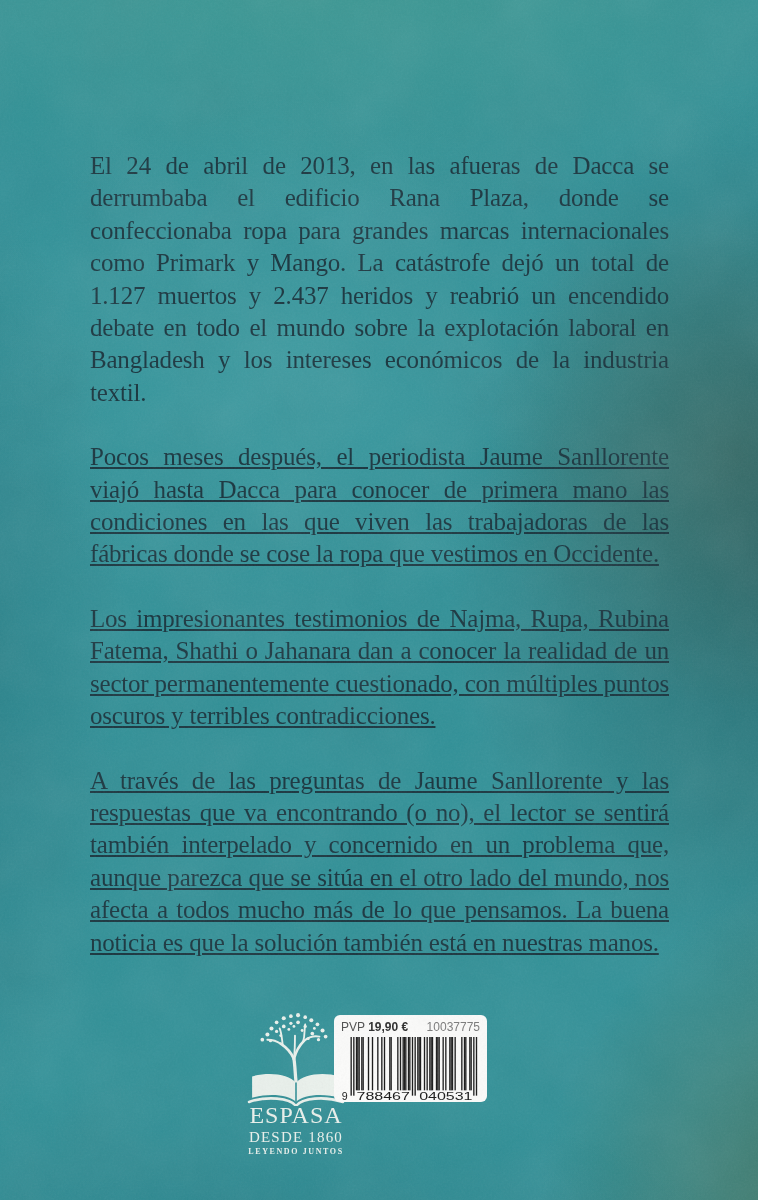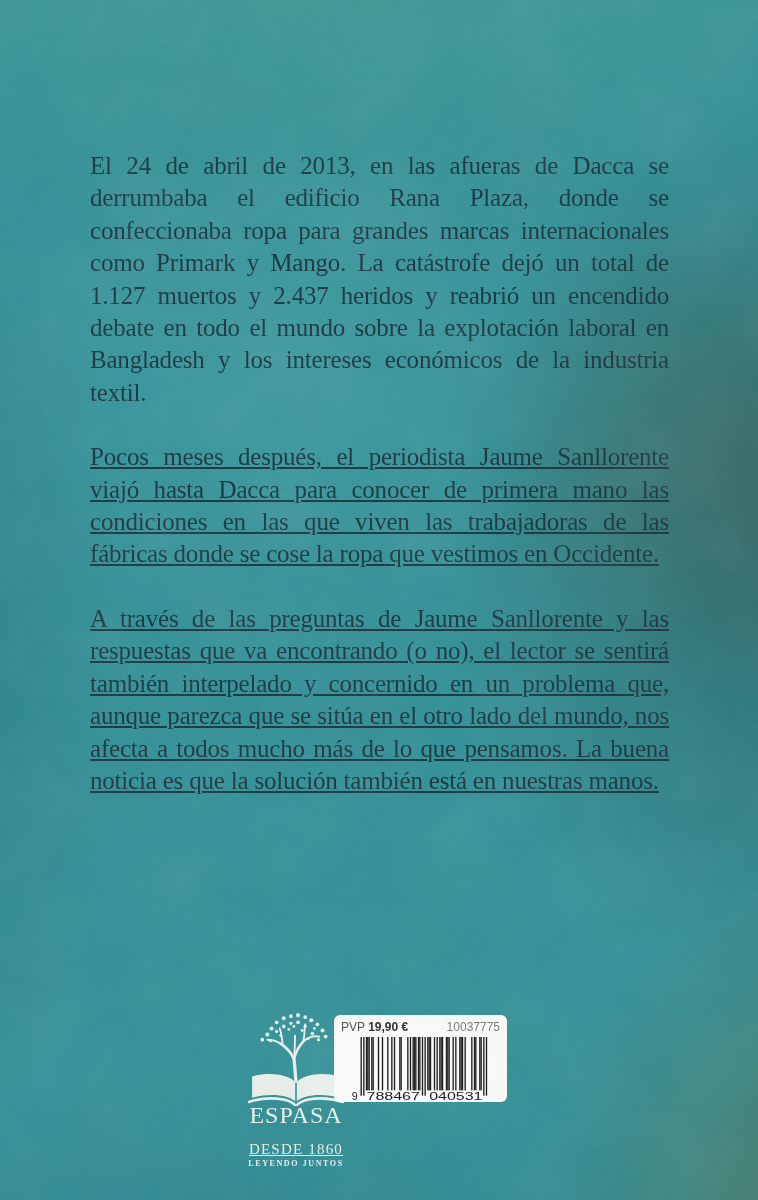--- a/index.html
+++ b/index.html
@@ -26,25 +26,25 @@
   }
   .text-block p{margin:0;}
   .text-block p + p{margin-top:32px;text-decoration:underline;}
 
   .logo{
     position:absolute;left:240px;top:1008px;width:112px;z-index:4;
     text-align:center;color:#ecf3ee;
   }
   .logo svg{display:block;margin:0 auto;}
   .logo-name{font-size:24px;line-height:25px;letter-spacing:1px;margin-top:-3px;}
-  .logo-tag1{font-size:15px;line-height:15px;letter-spacing:1.2px;margin-top:14px;text-decoration:underline;}
+  .logo-tag1{font-size:15px;line-height:15px;letter-spacing:1.2px;margin-top:2px;}
   .logo-tag2{font-size:8px;line-height:10px;letter-spacing:1.6px;margin-top:2px;font-weight:bold;}
 
   .price-box{
-    position:absolute;left:334px;top:1015px;width:173px;height:87px;z-index:4;
+    position:absolute;left:334px;top:1015px;width:153px;height:87px;z-index:4;
     background:#fdfdfc;border-radius:6px;box-sizing:border-box;padding:6px 7px 0;
   }
   .price-header{
     display:flex;justify-content:space-between;align-items:baseline;
     font-family:"Liberation Sans",sans-serif;font-size:12px;line-height:13px;color:#4a4a4a;
   }
   .price-left b{color:#2b2b2b;}
   .product-code{color:#787878;}
   .barcode-svg{display:block;margin:3px auto 0;}
   .ean-digits{font-family:"Liberation Sans",sans-serif;font-size:8px;fill:#111;}
@@ -55,20 +55,21 @@
   }
 </style>
 </head>
 <body>
 
 <div class="cover">
 
   <div class="text-block">
     <p>El 24 de abril de 2013, en las afueras de Dacca se derrumbaba el edificio Rana Plaza, donde se confeccionaba ropa para grandes marcas internacionales como Primark y Mango. La catástrofe dejó un total de 1.127 muertos y 2.437 heridos y reabrió un encendido debate en todo el mundo sobre la explotación laboral en Bangladesh y los intereses económicos de la industria textil.</p>
     <p>Pocos meses después, el periodista Jaume Sanllorente viajó hasta Dacca para conocer de primera mano las condiciones en las que viven las trabajadoras de las fábricas donde se cose la ropa que vestimos en Occidente.</p>
+    <p>Los impresionantes testimonios de Najma, Rupa, Rubina Fatema, Shathi o Jahanara dan a conocer la realidad de un sector permanentemente cuestionado, con múltiples puntos oscuros y terribles contradicciones.</p>
     <p>A través de las preguntas de Jaume Sanllorente y las respuestas que va encontrando (o no), el lector se sentirá también interpelado y concernido en un problema que, aunque parezca que se sitúa en el otro lado del mundo, nos afecta a todos mucho más de lo que pensamos. La buena noticia es que la solución también está en nuestras manos.</p>
   </div>
 
   <div class="logo">
     <svg width="104" height="98" viewBox="0 0 100 96">
       <g fill="#ecf3ee">
         <circle cx="22" cy="26" r="2"></circle>
           <circle cx="17" cy="31" r="1.8"></circle>
           <circle cx="26" cy="20" r="2"></circle>
         <circle cx="31" cy="14" r="1.8"></circle>

